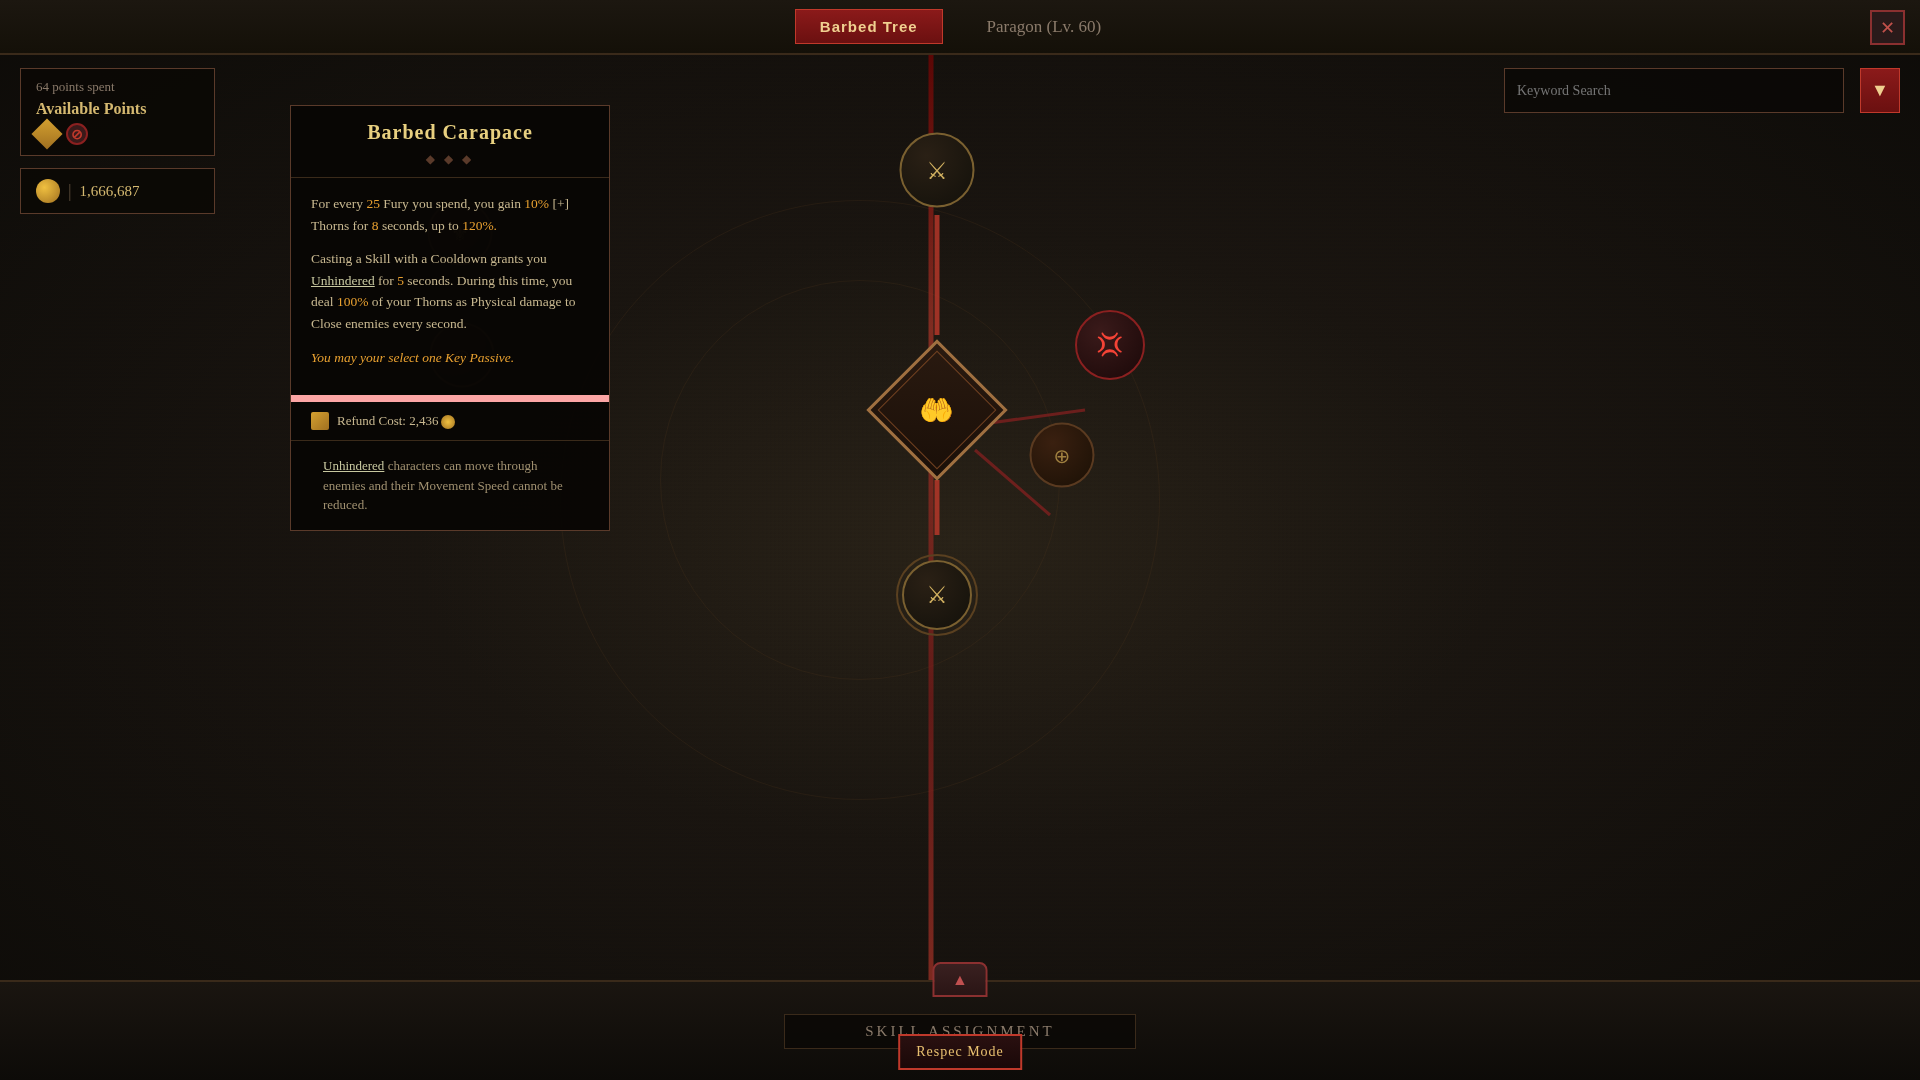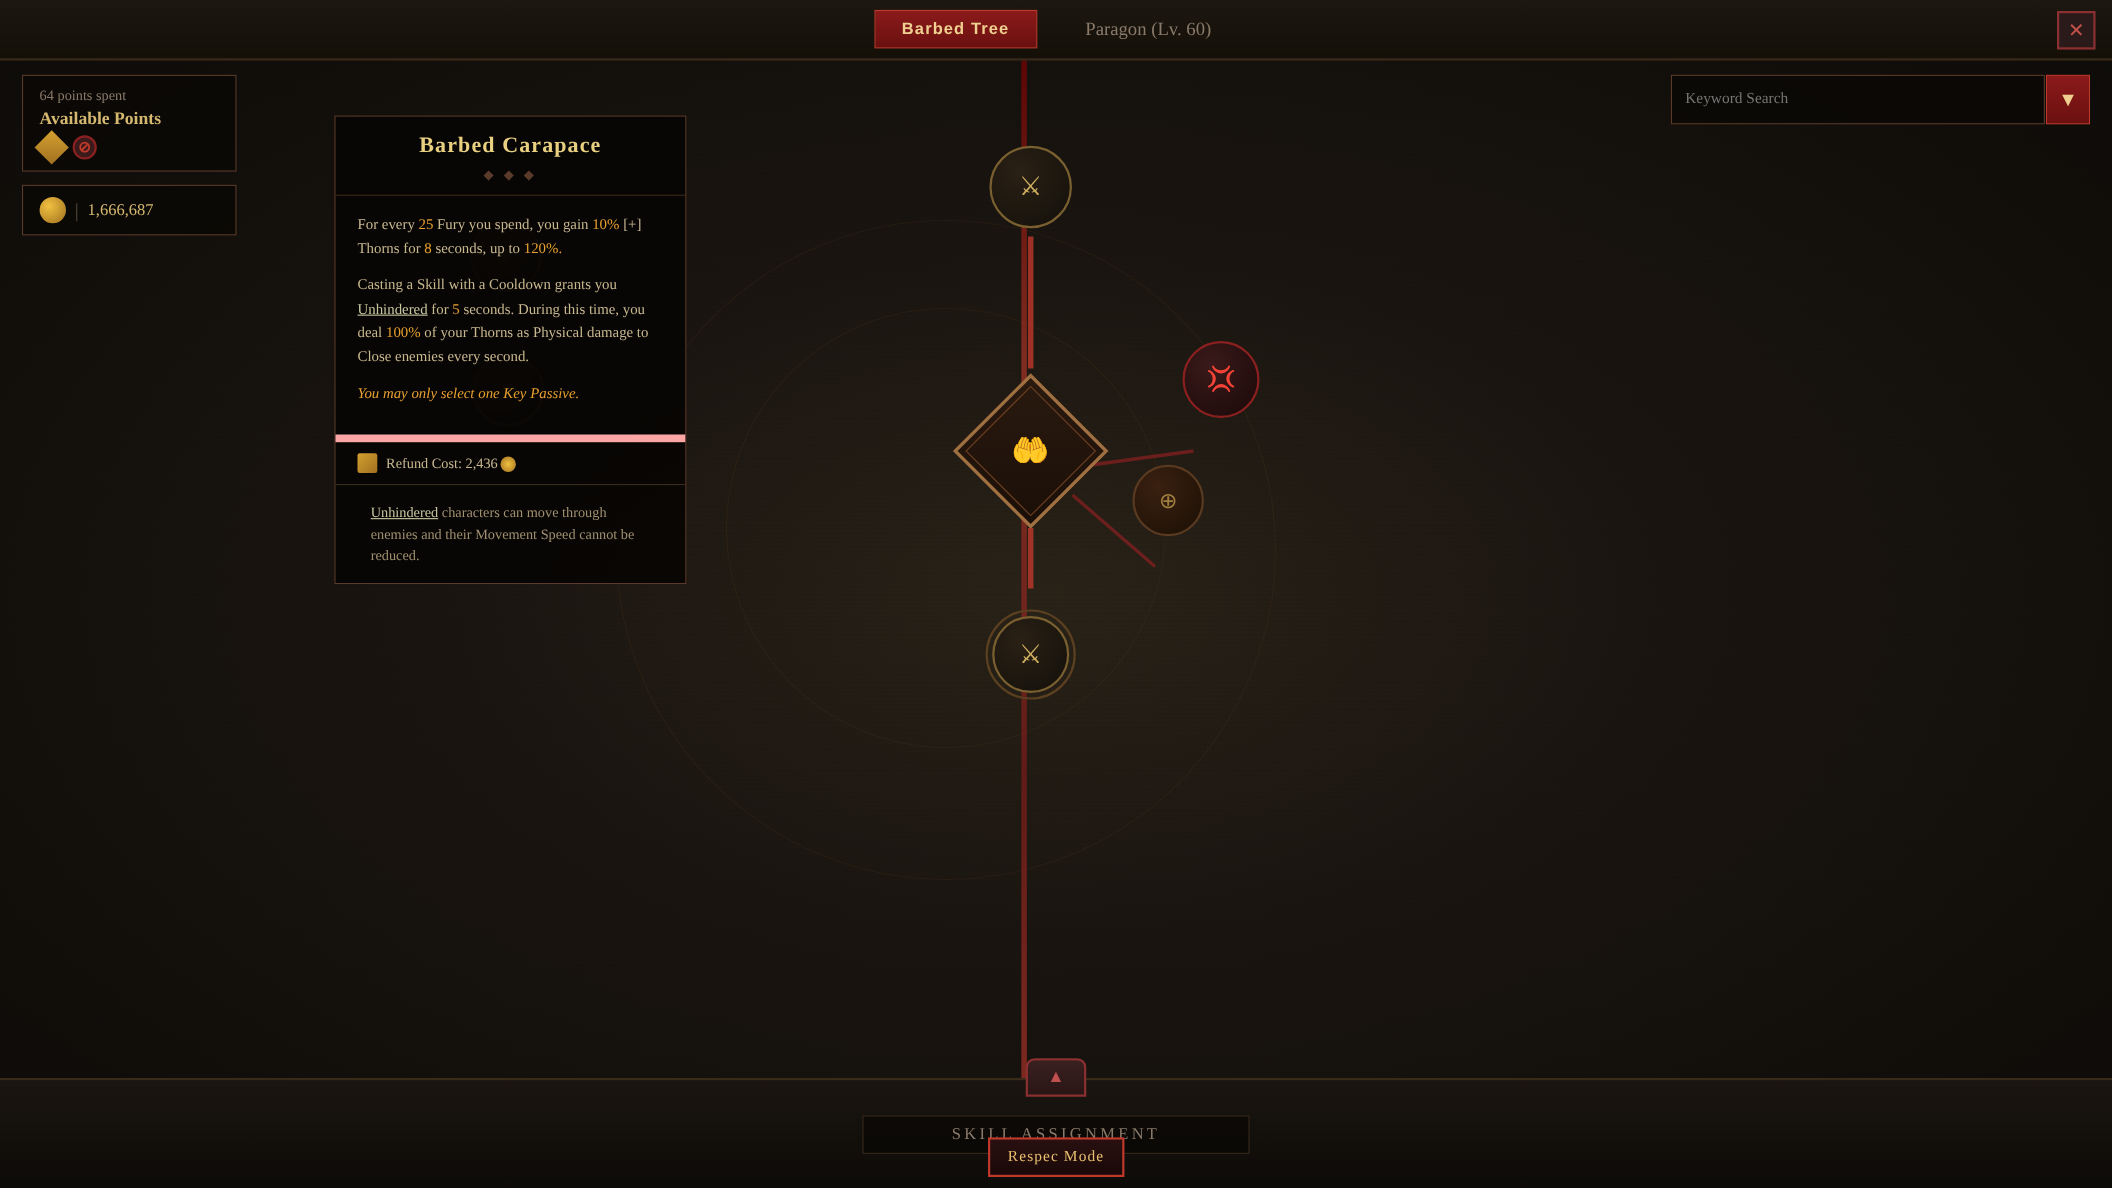--- a/index.html
+++ b/index.html
@@ -80,21 +80,21 @@
       justify-content: center;
     }
 
     
     .keyword-search {
       position: absolute;
       top: 68px;
       right: 20px;
       display: flex;
       align-items: center;
-      gap: 1px;
+      gap: 16px;
       z-index: 10;
       padding-left: 47px;
     }
 
     .keyword-input {
       width: 340px;
       height: 45px;
       background: rgba(10, 8, 5, 0.8);
       border: 1px solid #5a3a2a;
       color: #888;
@@ -207,21 +207,21 @@
       top: 55px;
       left: 0;
       right: 0;
       bottom: 100px;
     }
 
     
     .tooltip-popup {
       position: absolute;
       top: 50px;
-      left: 304px;
+      left: 290px;
       width: 320px;
       background: rgba(8, 6, 4, 0.97);
       border: 1px solid #5a3a2a;
       z-index: 100;
     }
 
     .tooltip-header {
       padding: 15px 20px 10px;
       text-align: center;
       border-bottom: 1px solid #3a2a1a;
@@ -555,21 +555,21 @@
       <div class="tooltip-title">Barbed Carapace</div>
       <div class="tooltip-divider">◆ ◆ ◆</div>
     </div>
     <div class="tooltip-body">
       <p>
         For every <span class="highlight-gold">25</span> Fury you spend, you gain <span class="highlight-gold">10%</span> [+] Thorns for <span class="highlight-gold">8</span> seconds, up to <span class="highlight-gold">120%.</span>
       </p>
       <p>
         Casting a Skill with a Cooldown grants you <span class="highlight-underline">Unhindered</span> for <span class="highlight-gold">5</span> seconds. During this time, you deal <span class="highlight-gold">100%</span> of your Thorns as Physical damage to Close enemies every second.
       </p>
-      <p class="warning-text">You may only select one Key Passive.</p>
+      <p class="warning-text">You may your select one Key Passive.</p>
     </div>
     <div class="tooltip-refund">
       <div class="refund-icon"></div>
       <span>
         <span>Refund Cost: 2,436</span><span class="refund-coin"></span>
       </span>
     </div>
     <div class="tooltip-glossary">
       <span class="highlight-underline">Unhindered</span>
       <span>characters can move through enemies and their Movement Speed cannot be reduced.</span>

